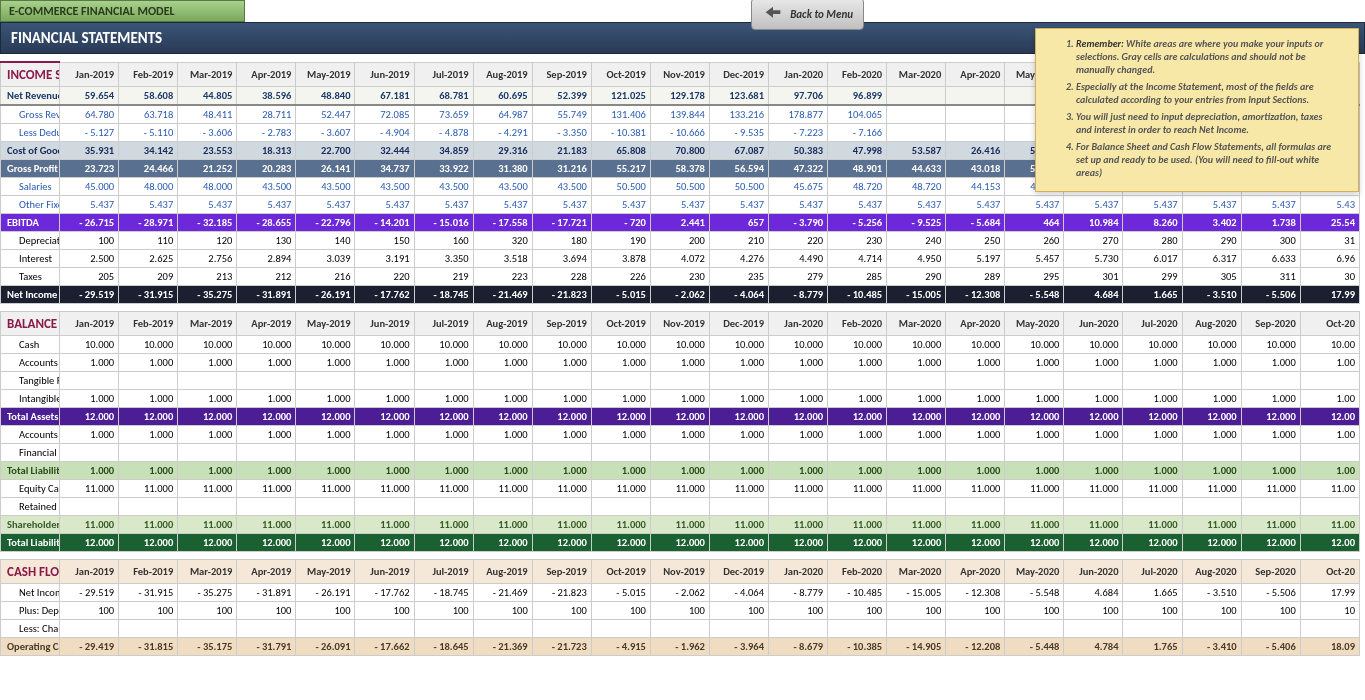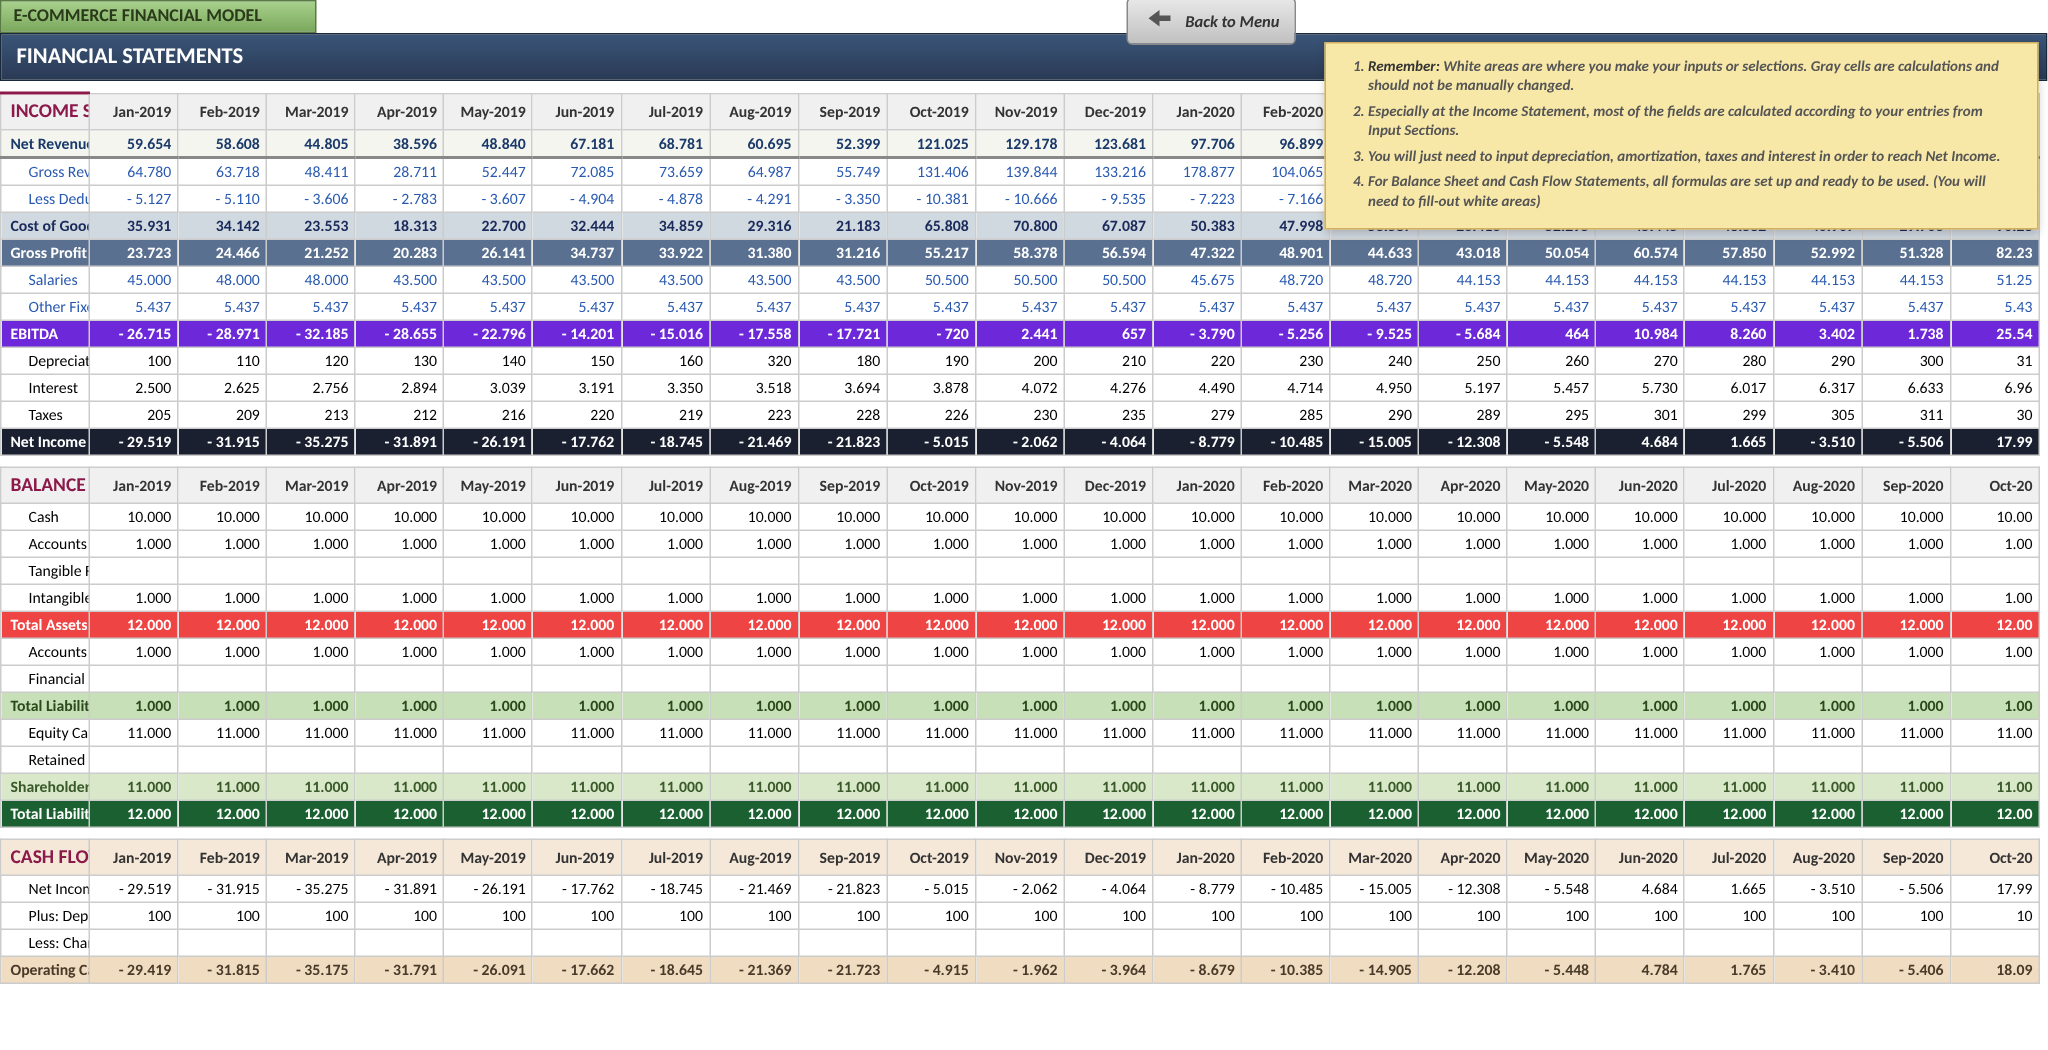--- a/index.html
+++ b/index.html
@@ -1,21 +1,21 @@
 <!DOCTYPE html>
 <html><head>
 <meta charset="utf-8">
 <style>
 * { margin: 0; padding: 0; box-sizing: border-box; }
 body { font-family: Calibri, Arial, sans-serif; font-size: 11px; background: #fff; overflow-x: auto; }
-.header-top { background: linear-gradient(#a8d18d,#7aa85c); border: 1px solid #5a7a45; padding: 3px 8px; font-weight: bold; color: #2a3a1a; font-size: 12px; width: 211px; }
+.header-top { background: linear-gradient(#a8d18d,#7aa85c); border: 1px solid #5a7a45; padding: 3px 8px; font-weight: bold; color: #2a3a1a; font-size: 12px; width: 245px; }
 .header-main { background: linear-gradient(#3a5578,#2a3a55); color: #fff; padding: 6px 10px; font-weight: bold; font-size: 15px; border: 1px solid #1a2a3a; position: relative; }
 .back-btn { position: absolute; right: 500px; top: -25px; background: linear-gradient(#e8e8e8,#c0c0c0); border: 1px solid #888; border-radius: 4px; padding: 4px 10px; display: flex; align-items: center; gap: 6px; color: #333; font-style: italic; font-size: 11px; cursor: pointer; }
 .back-svg { width: 22px; height: 22px; }
-.popup { position: absolute; right: 5px; top: 5px; width: 476px; background: #f8e8a8; border: 1px solid #d0b060; padding: 8px 12px; font-size: 10px; font-style: italic; color: #555; z-index: 10; box-shadow: 0 2px 6px rgba(0,0,0,0.2); }
+.popup { position: absolute; right: 5px; top: 5px; width: 324px; background: #f8e8a8; border: 1px solid #d0b060; padding: 8px 24px; font-size: 10px; font-style: italic; color: #555; z-index: 10; box-shadow: 0 2px 6px rgba(0,0,0,0.2); }
 .popup ol { padding-left: 16px; }
 .popup li { margin-bottom: 4px; line-height: 1.3; }
 .popup b { font-style: italic; color: #333; }
 .section-title { font-weight: bold; color: #8b1a4b; font-size: 13px; padding: 4px 6px; }
 table { border-collapse: collapse; width: 1360px; table-layout: fixed; }
 td, th { border: 1px solid #ccc; padding: 2px 4px; font-size: 10.5px; white-space: nowrap; overflow: hidden; }
 th { background: #f0f0f0; font-weight: bold; text-align: center; color: #333; }
 .label-col { width: 210px; text-align: left; }
 .data-col { width: 52px; text-align: right; }
 .row-label { text-align: left; padding-left: 6px; }
@@ -23,21 +23,21 @@
 .row-netrev td:first-child { font-weight: bold; color: #1a3a6a; }
 .row-netrev td { color: #1a3a6a; font-weight: bold; background: #f5f5f0; border-bottom: 2px solid #888; }
 .row-sub td { color: #2a5ab0; }
 .row-cogs td { background: #d0d8e0; font-weight: bold; color: #1a2a5a; }
 .row-gross td { background: #5a7090; color: #fff; font-weight: bold; }
 .row-salary td { color: #2a5ab0; }
 .row-ebitda td { background: #6d28d9; color: #fff; font-weight: bold; }
 .row-netinc td { background: #1a2030; color: #fff; font-weight: bold; }
 .row-plain td { background: #fff; }
 .row-bs-hdr th { background: #f0f0f0; }
-.row-total-assets td { background: #ef4444; color: #fff; font-weight: bold; }
+.row-total-assets td { background: #4c1d95; color: #fff; font-weight: bold; }
 .row-total-liab td { background: #c8e0b8; color: #2a4a1a; font-weight: bold; }
 .row-sh-eq td { background: #d8e8c8; font-weight: bold; color: #3a5a2a; }
 .row-tlse td { background: #1a6030; color: #fff; font-weight: bold; }
 .row-cf-hdr th { background: #f5e8d8; }
 .row-ocf td { background: #f0dcc0; font-weight: bold; color: #4a3a2a; }
 .spacer { height: 8px; border: none; }
 .spacer td { border: none; }
 .hdr-incstmt th:first-child { border-top: 2px solid #8b1a4b; }
 </style>
 </head>

